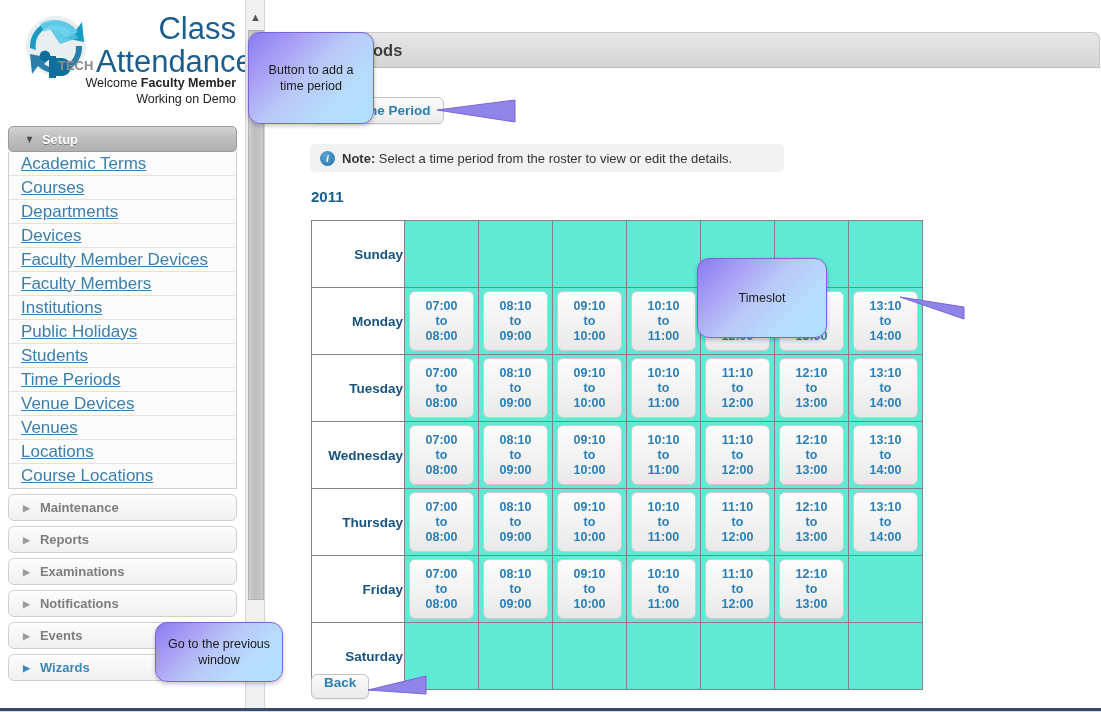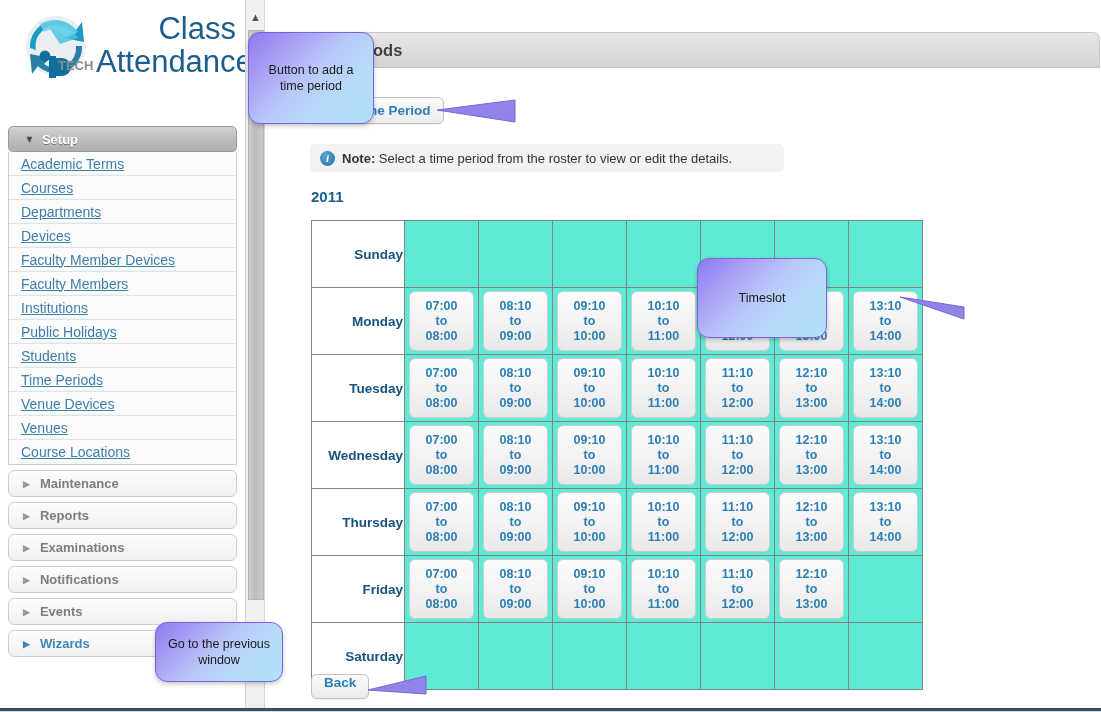--- a/index.html
+++ b/index.html
@@ -46,21 +46,21 @@
     box-shadow:0 1px 1px rgba(0,0,0,.12);
   }
   .acc-head .tri { margin-right:8px; font-size:9px; line-height:1; color:#4b4b4b; }
   .menu-list { border:1px solid #cfcfcf; border-top:none; background:#fbfbfb; }
   .menu-item {
     height:24px; display:flex; align-items:center; padding-left:12px;
     border-bottom:1px solid #e2e2e2; background:#fbfbfb;
   }
   .menu-item:last-child { border-bottom:none; }
   .menu-item a {
-    color:#3d7fa8; font-size:14px; text-decoration:underline; cursor:pointer;
+    color:#3d7fa8; font-size:17px; text-decoration:underline; cursor:pointer;
   }
   .acc-head-collapsed {
     margin-top:5px;
     height:27px; border:1px solid #cfcfcf; border-radius:6px;
     background:linear-gradient(to bottom,#fdfdfd 0%,#f0f0f0 100%);
     display:flex; align-items:center; padding-left:14px;
     font-size:13px; font-weight:bold; color:#7d7d7d;
   }
   .acc-head-collapsed .tri { margin-right:10px; font-size:9px; color:#9a9a9a; }
   .acc-head-collapsed.hl { color:#3d87b8; }
@@ -202,20 +202,24 @@
         <circle cx="27" cy="48" r="5.4" fill="#0f6f9c"></circle>
         <rect x="31" y="48" width="7" height="22" fill="#0f6f9c"></rect>
         <path d="M38 50 h6 a9 9 0 0 1 0 18 h-6 z" fill="#0f6f9c"></path>
         <text x="40" y="62" font-family="Liberation Sans, sans-serif" font-size="13" font-weight="bold" fill="#8d8d8d">TECH</text>
       </svg>
     </div>
     <div id="brand-title">
       <span>Class</span>
       <span class="l2">Attendance</span>
     </div>
+    <div id="welcome">
+      <span>Welcome </span><b>Faculty Member</b><br>
+      <span>Working on Demo</span>
+    </div>
   </div>
 
   <div id="menu">
     <div class="acc-head">
       <span class="tri">▼</span>
       <span>Setup</span>
     </div>
     <div class="menu-list" id="setup-items">
         <div class="menu-item">
           <a>Academic Terms</a>
@@ -247,20 +251,23 @@
         <div class="menu-item">
           <a>Time Periods</a>
         </div>
         <div class="menu-item">
           <a>Venue Devices</a>
         </div>
         <div class="menu-item">
           <a>Venues</a>
         </div>
         <div class="menu-item">
+          <a>Locations</a>
+        </div>
+        <div class="menu-item">
           <a>Course Locations</a>
         </div>
       </div>
     <div id="collapsed-sections">
         <div class="acc-head-collapsed">
           <span class="tri">▶</span>
           <span>Maintenance</span>
         </div>
         <div class="acc-head-collapsed">
           <span class="tri">▶</span>

